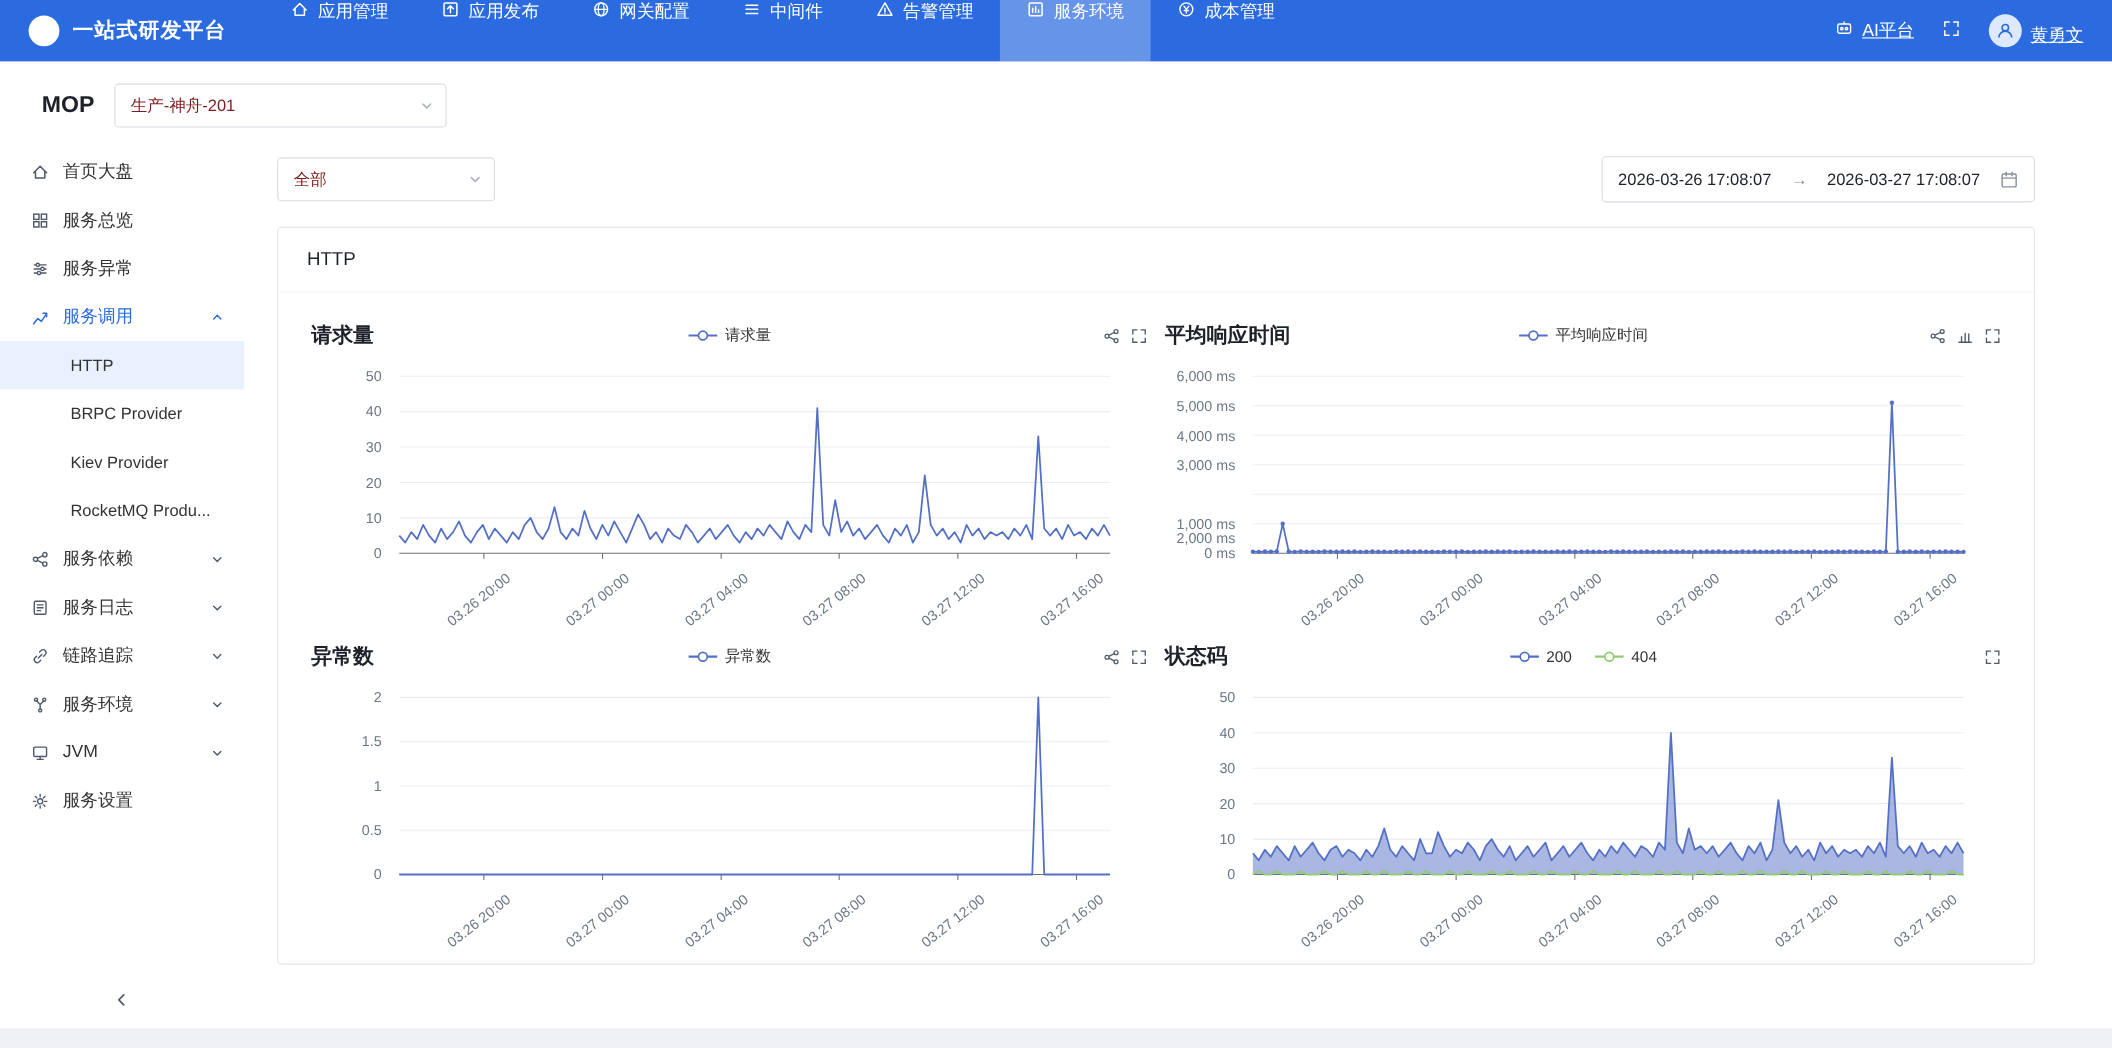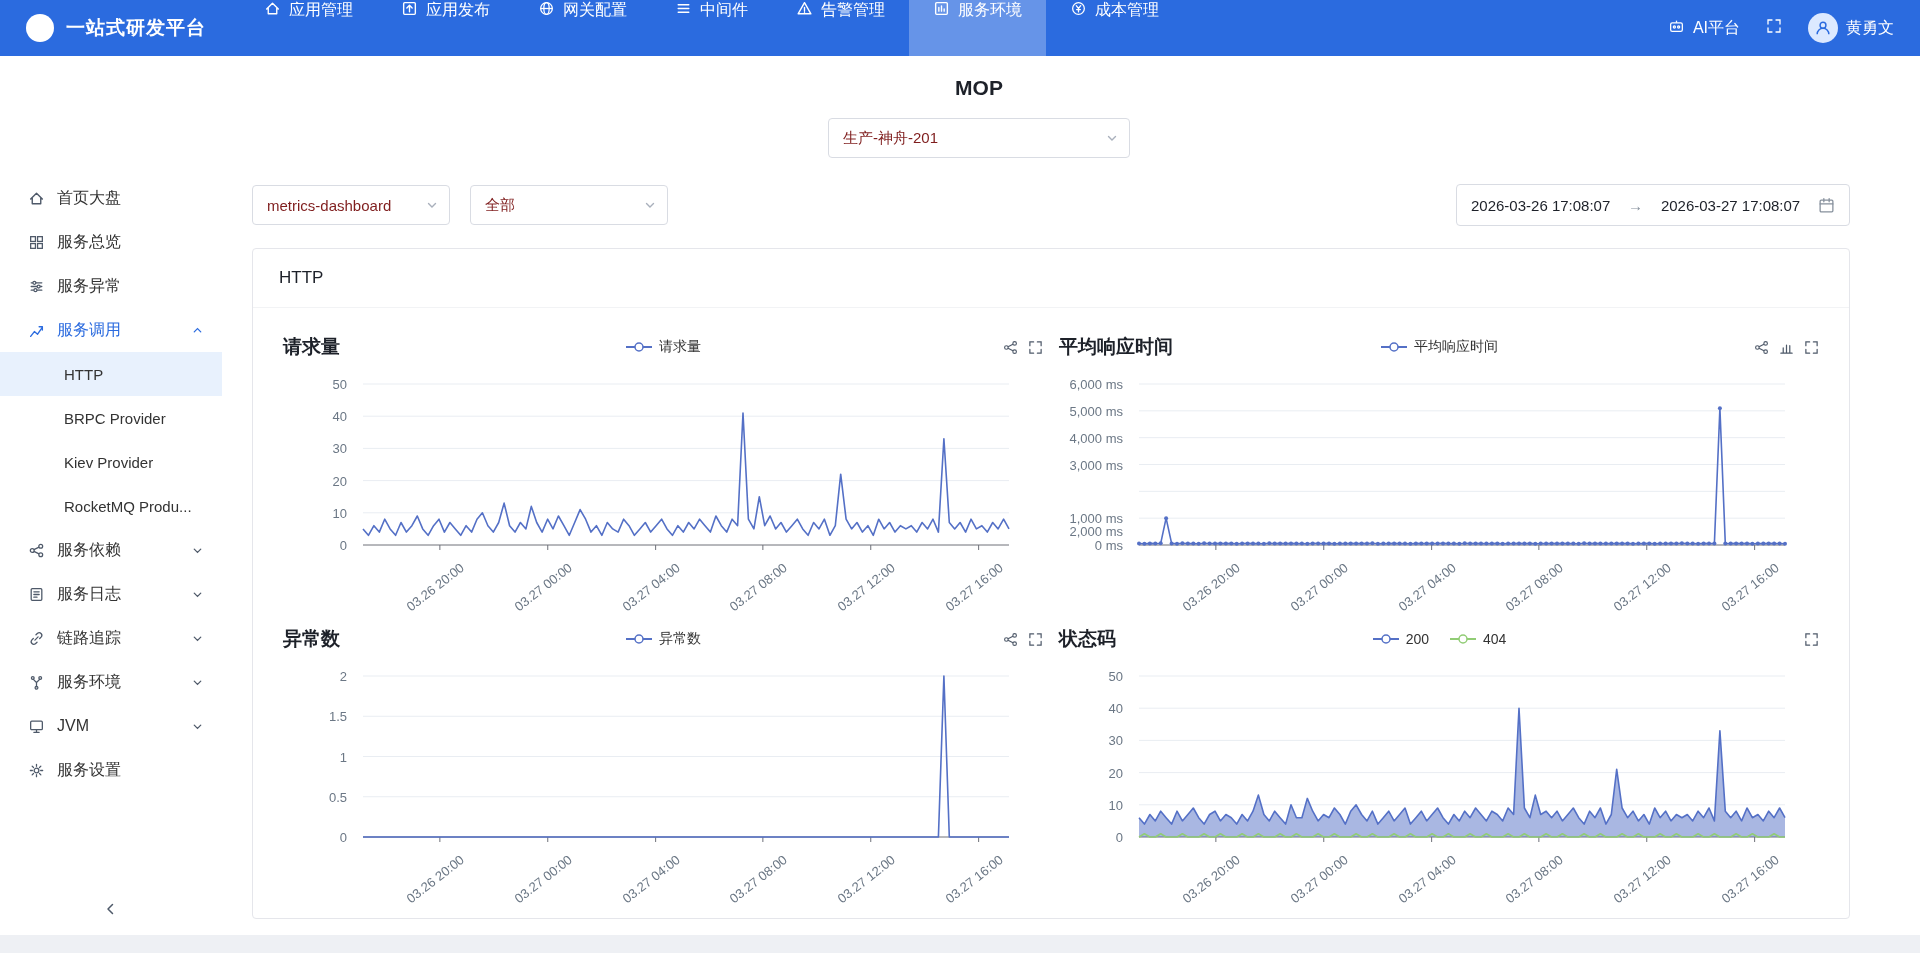--- a/index.html
+++ b/index.html
@@ -10,28 +10,28 @@
   .navbar { height:56px; background:#2b6bdf; display:flex; align-items:center;
     padding:0 26px; color:#fff; }
   .logo { width:28px; height:28px; border-radius:50%; background:#fff; margin-right:12px; flex:0 0 auto; }
   .brand { font-size:19px; font-weight:bold; letter-spacing:1px; margin-right:34px; white-space:nowrap; }
   .nav-items { display:flex; height:56px; align-items:stretch; }
   .nav-item { display:flex; gap:8px; padding:0 24px; font-size:16px;
     cursor:pointer; white-space:nowrap; }
   .nav-item.active { background:rgba(255,255,255,.28); }
   .nav-item svg { width:17px; height:17px; }
   .nav-right { margin-left:auto; display:flex; align-items:center; gap:26px; font-size:16px; }
-  .nav-right .grp { display:flex; align-items:center; gap:8px; cursor:pointer; white-space:nowrap; }
+  .nav-right .grp { display:flex; align-items:flex-end; gap:8px; cursor:pointer; white-space:nowrap;text-decoration:underline; }
   .avatar { width:30px; height:30px; border-radius:50%; background:#dce9ff; color:#2b6bdf;
     display:flex; align-items:center; justify-content:center; }
   .avatar svg { width:18px; height:18px; }
 
   
   .page { background:#fff; height:879px; display:flex; flex-direction:column; }
-  .workspace-row { display:flex; align-items:center; gap:18px; padding:20px 0 12px 38px;flex-direction:column; }
+  .workspace-row { display:flex; align-items:center; gap:18px; padding:20px 0 12px 38px; }
   .mop-label { font-size:21px; font-weight:bold; color:#1d2129; }
 
   .select { position:relative; display:inline-flex; align-items:center; height:40px;
     border:1px solid #d9dce3; border-radius:4px; background:#fff; padding:0 36px 0 14px;
     font-size:15px; color:#7f1d1d; cursor:pointer; white-space:nowrap; }
   .select .chev { position:absolute; right:10px; color:#a9b0bc; display:flex; }
   .select .chev svg { width:14px; height:14px; }
   .env-select { width:302px; }
 
   .layout { display:flex; flex:1; min-height:0; }
@@ -310,28 +310,20 @@
       </div>
       <div class="collapse-bar">
         <svg viewBox="0 0 16 16" fill="none" stroke="currentColor" stroke-width="1.5" stroke-linecap="round" stroke-linejoin="round">
             <path d="M9.5 3.5 5 8l4.5 4.5"></path>
           </svg>
       </div>
     </aside>
 
     <main class="main">
       <div class="toolbar">
-        <div class="select">
-          <span>metrics-dashboard</span>
-          <span class="chev">
-              <svg viewBox="0 0 14 14" fill="none" stroke="currentColor" stroke-width="1.4" stroke-linecap="round">
-                <path d="M3.5 5.5 7 9l3.5-3.5"></path>
-              </svg>
-            </span>
-        </div>
         <div class="select">
           <span>全部</span>
           <span class="chev">
               <svg viewBox="0 0 14 14" fill="none" stroke="currentColor" stroke-width="1.4" stroke-linecap="round">
                 <path d="M3.5 5.5 7 9l3.5-3.5"></path>
               </svg>
             </span>
         </div>
         <div class="date-range">
           <span>2026-03-26 17:08:07</span>

